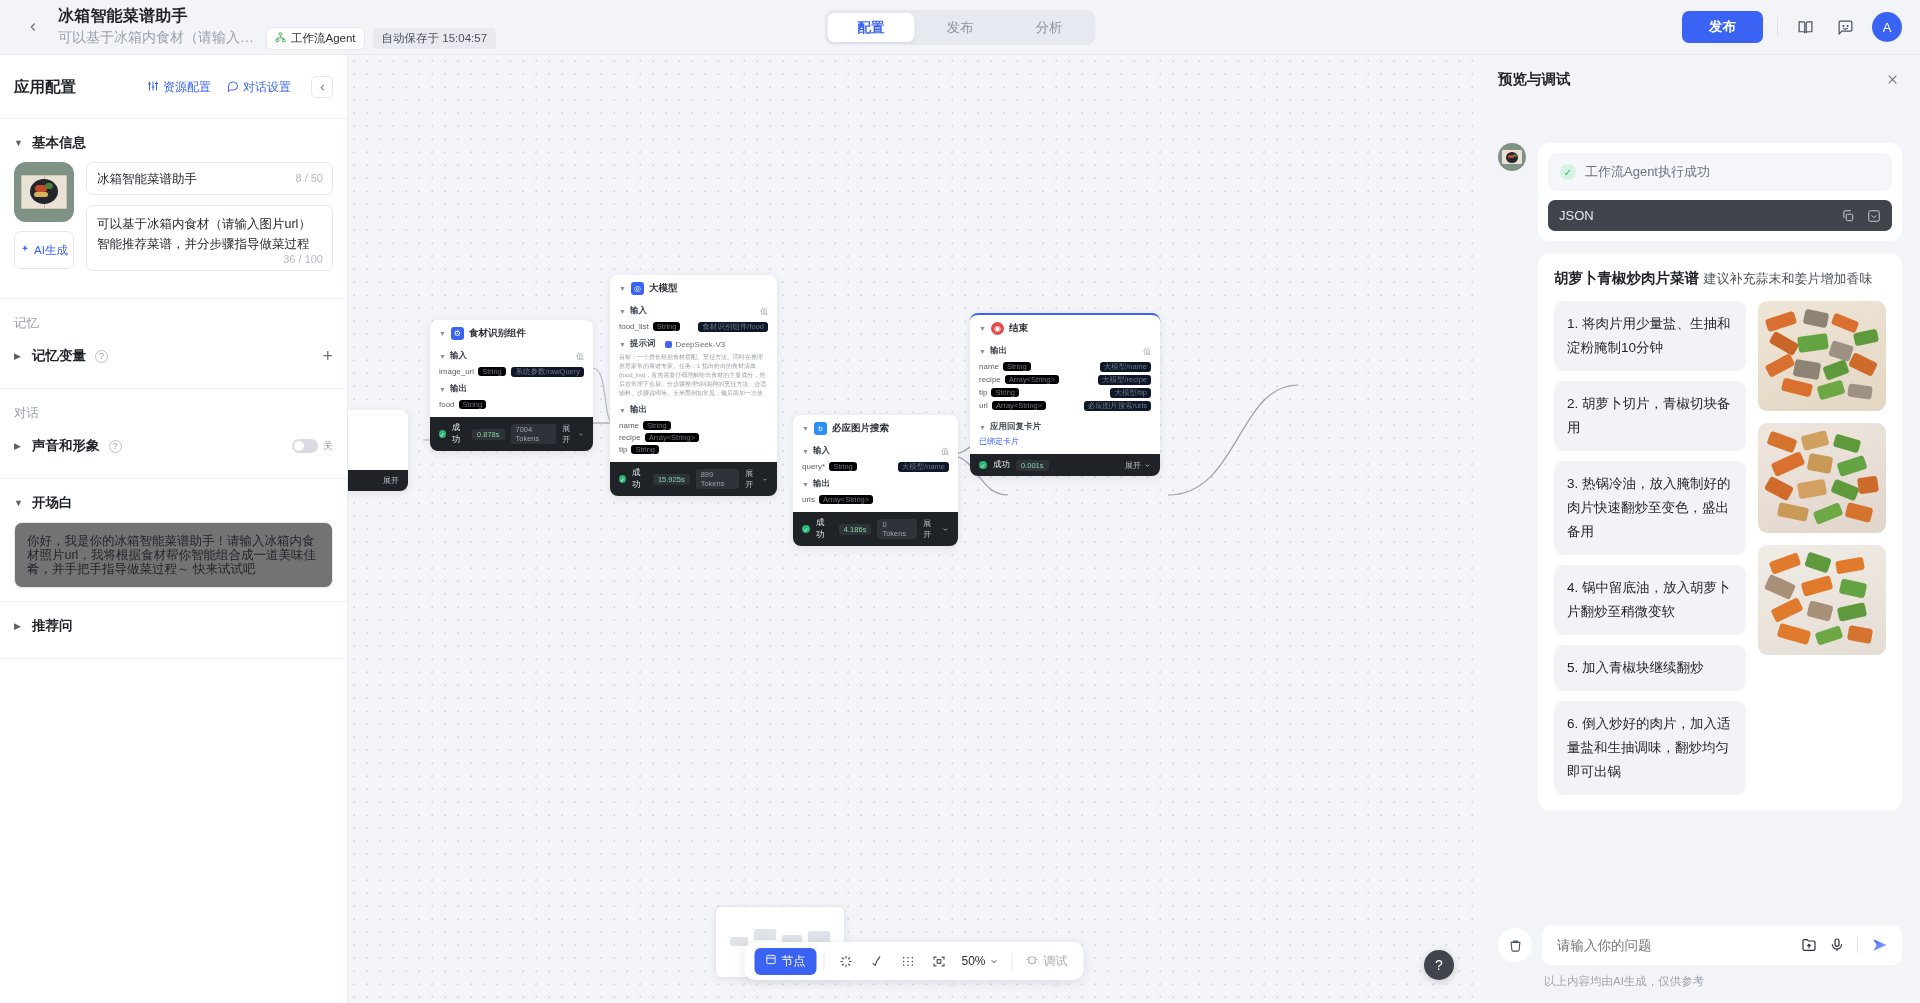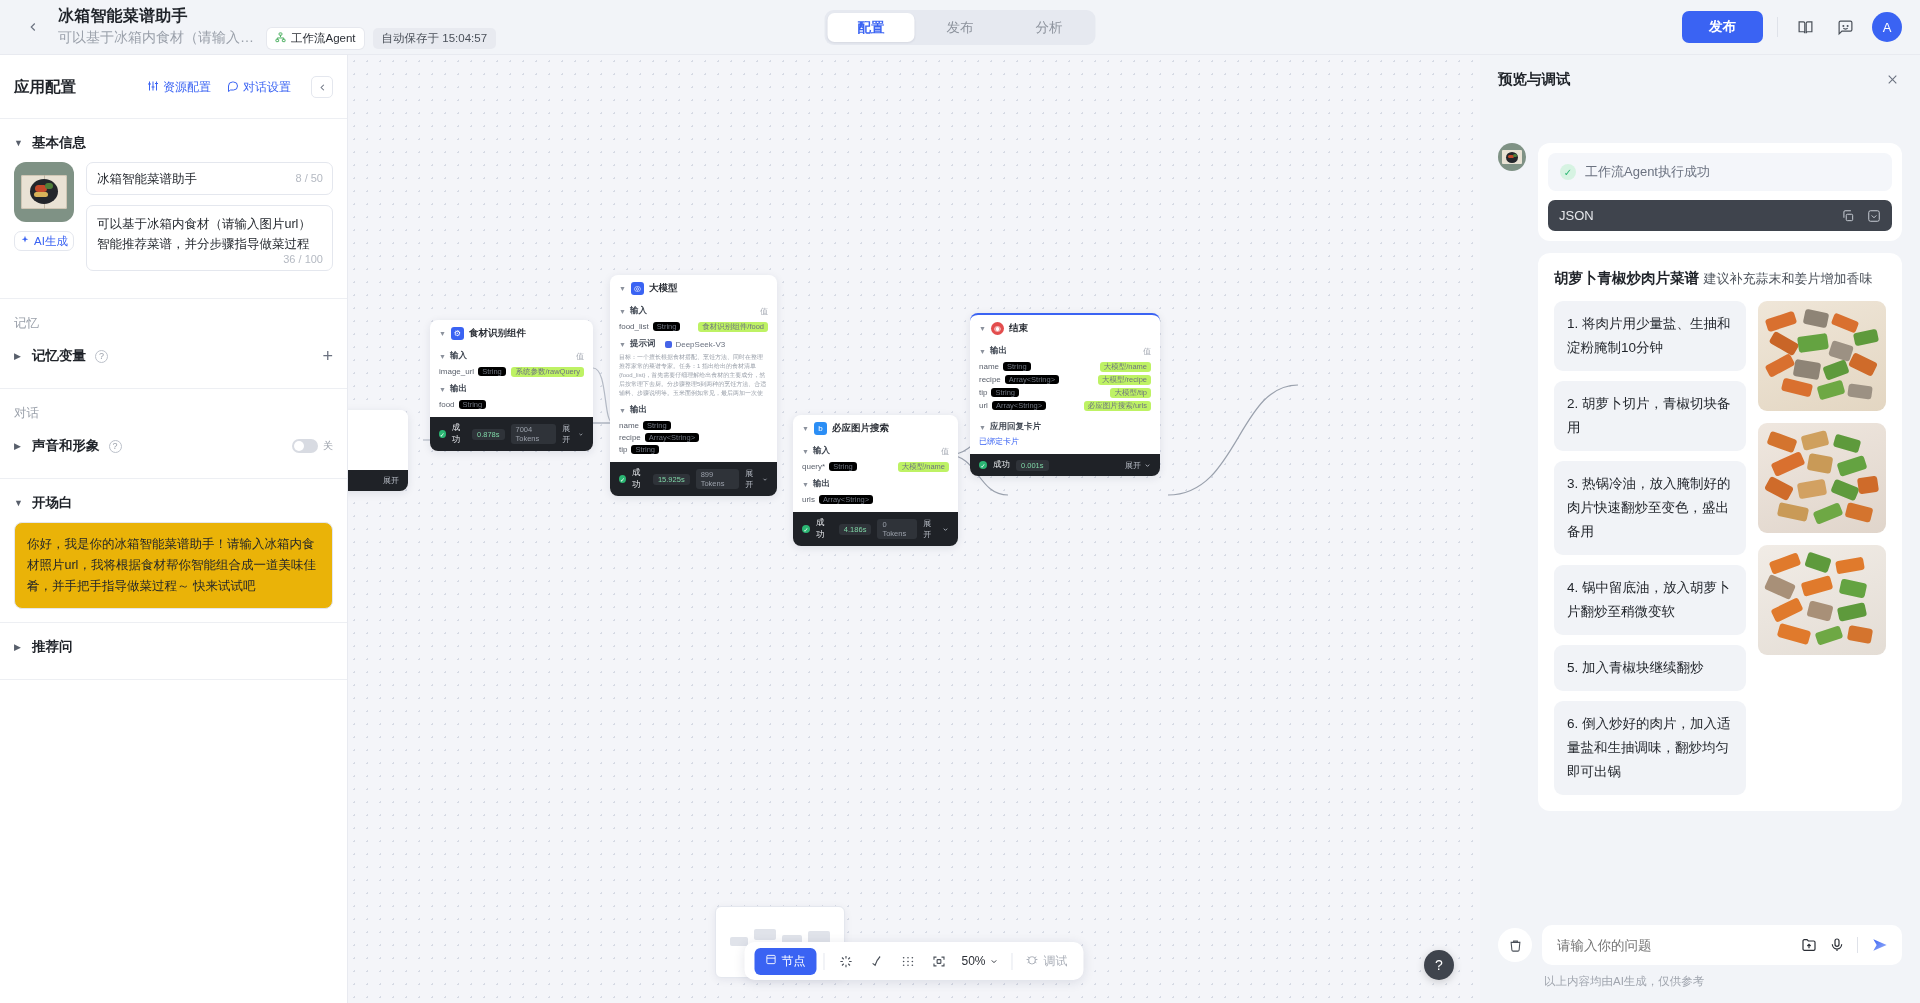--- a/index.html
+++ b/index.html
@@ -83,59 +83,59 @@
   .app-thumb {
     width: 60px; height: 60px; border-radius: 12px; background: #7f9285; position: relative; overflow: hidden; cursor: pointer;
   }
   .thumb-book { position: absolute; left: 7px; top: 13px; width: 46px; height: 34px; background: #e9e2d4; border-radius: 2px; box-shadow: inset 0 0 0 1px #cfc6b4; }
   .thumb-book:after { content:''; position:absolute; left: 50%; top:0; bottom: 0; width: 1px; background: #c2b8a5;}
   .thumb-bowl { position: absolute; left: 16px; top: 17px; width: 28px; height: 25px; border-radius: 50%; background: #23262b; }
   .thumb-food1 { position: absolute; left: 21px; top: 23px; width: 12px; height: 7px; border-radius: 4px; background: #c4492a;}
   .thumb-food2 { position: absolute; left: 31px; top: 21px; width: 8px; height: 6px; border-radius: 3px; background: #4f7f3a;}
   .thumb-food3 { position: absolute; left: 20px; top: 30px; width: 14px; height: 5px; border-radius: 3px; background: #d8b35a;}
   .ai-gen {
-    border: 1px solid #e4e7ee; border-radius: 7px; height: 20px; display: flex; align-items: center;
+    border: 1px solid #e4e7ee; border-radius: 7px; height: 38px; display: flex; align-items: center;
     justify-content: center; gap: 4px; font-size: 11.5px; color: #3a63f3; cursor: pointer; background: #fff;
   }
   .fields-col { flex: 1; display: flex; flex-direction: column; gap: 10px; min-width: 0; }
   .field {
     border: 1px solid #e4e7ee; border-radius: 7px; padding: 8px 10px; position: relative; background: #fff;
   }
   .field-text { font-size: 12.5px; color: #1f2329; line-height: 20px; }
   .field-count { font-size: 11px; color: #b4b9c2; position: absolute; right: 9px; }
   .field-1 { height: 33px; display: flex; align-items: center; }
   .field-1 .field-count { top: 9px; margin-left: 12px; }
   .field-2 { min-height: 66px; }
   .field-2 .field-count { bottom: 5px; right: 9px; }
 
   .group-label { font-size: 12.5px; color: #9aa0aa; padding: 16px 0 0 0; }
   .hr { height: 1px; background: #edeff3; margin: 13px 0 0 0; }
 
   .opener-box {
     border: 1px solid #e4e7ee; border-radius: 8px; padding: 11px 12px; margin-bottom: 4px;
-    font-size: 12.5px; color: #1f2329; line-height: 21px; cursor: text; background: #eab308;
+    font-size: 12.5px; color: #1f2329; line-height: 14px; cursor: text; background: #737373;
   }
 
   
   .canvas { flex: 1; position: relative; overflow: hidden; background-color: #f4f5f9;
     background-image: radial-gradient(#d6dae4 1px, transparent 1px);
     background-size: 13px 13px; }
 
   .node { position: absolute; background: #fff; border-radius: 8px; box-shadow: 0 2px 9px rgba(25,35,70,.10); overflow: hidden; cursor: grab;}
   .node-head { display: flex; align-items: center; gap: 5px; padding: 7px 9px 5px 9px; }
   .nh-caret { font-size: 7px; color: #8b919c; }
   .nh-ic { width: 13px; height: 13px; border-radius: 3px; display: inline-flex; align-items: center; justify-content: center; font-size: 8px; color: #fff; }
   .nh-t { font-size: 9.5px; font-weight: 700; color: #2b2f36; }
   .node-body { padding: 0 9px 7px 9px; }
   .sub-head { display: flex; align-items: center; gap: 4px; margin: 5px 0 3px 0; }
   .sub-t { font-size: 8.5px; font-weight: 700; color: #3f4651; }
   .sub-val { font-size: 8px; color: #a4a9b3; margin-left: auto; }
   .kv { display: flex; align-items: center; gap: 4px; font-size: 8px; color: #5c626d; padding: 1.5px 0; }
   .tagp { background: #000000; border-radius: 3px; padding: 0px 4px; color: #6e747f; font-size: 7.5px; }
-  .tagr { margin-left: auto; background: #bef264; border-radius: 3px; padding: 0px 4px; color: #6e747f; font-size: 7.5px; max-width: 95px; overflow: hidden; white-space: nowrap; text-overflow: ellipsis; text-align: right;}
+  .tagr { margin-left: auto; background: #0f172a; border-radius: 3px; padding: 0px 4px; color: #6e747f; font-size: 7.5px; max-width: 95px; overflow: hidden; white-space: nowrap; text-overflow: ellipsis; text-align: right;}
   .prompt-body { font-size: 6px; color: #9aa0aa; line-height: 9px; max-height: 46px; overflow: hidden; }
   .node-foot {
     background: #1f2227; display: flex; align-items: center; gap: 6px; padding: 5px 9px; font-size: 8.5px; color: #e6e8ec;
   }
   .dot-ok { width: 8px; height: 8px; border-radius: 50%; background: #2bb673; display: inline-flex; align-items:center; justify-content:center; color:#fff; font-size:6px;}
   .badge-t { background: #2f3339; border-radius: 3px; padding: 1px 5px; font-size: 7.5px; color: #9aa0aa;}
   .badge-g { background: #2f3339; border-radius: 3px; padding: 1px 5px; font-size: 7.5px; color: #7fd6a6;}
   .foot-right { margin-left: auto; display: flex; align-items: center; gap: 3px; font-size: 8px; color: #b8bdc6; }
   .link-sm { font-size: 8px; color: #3a63f3; cursor: pointer; }
 

